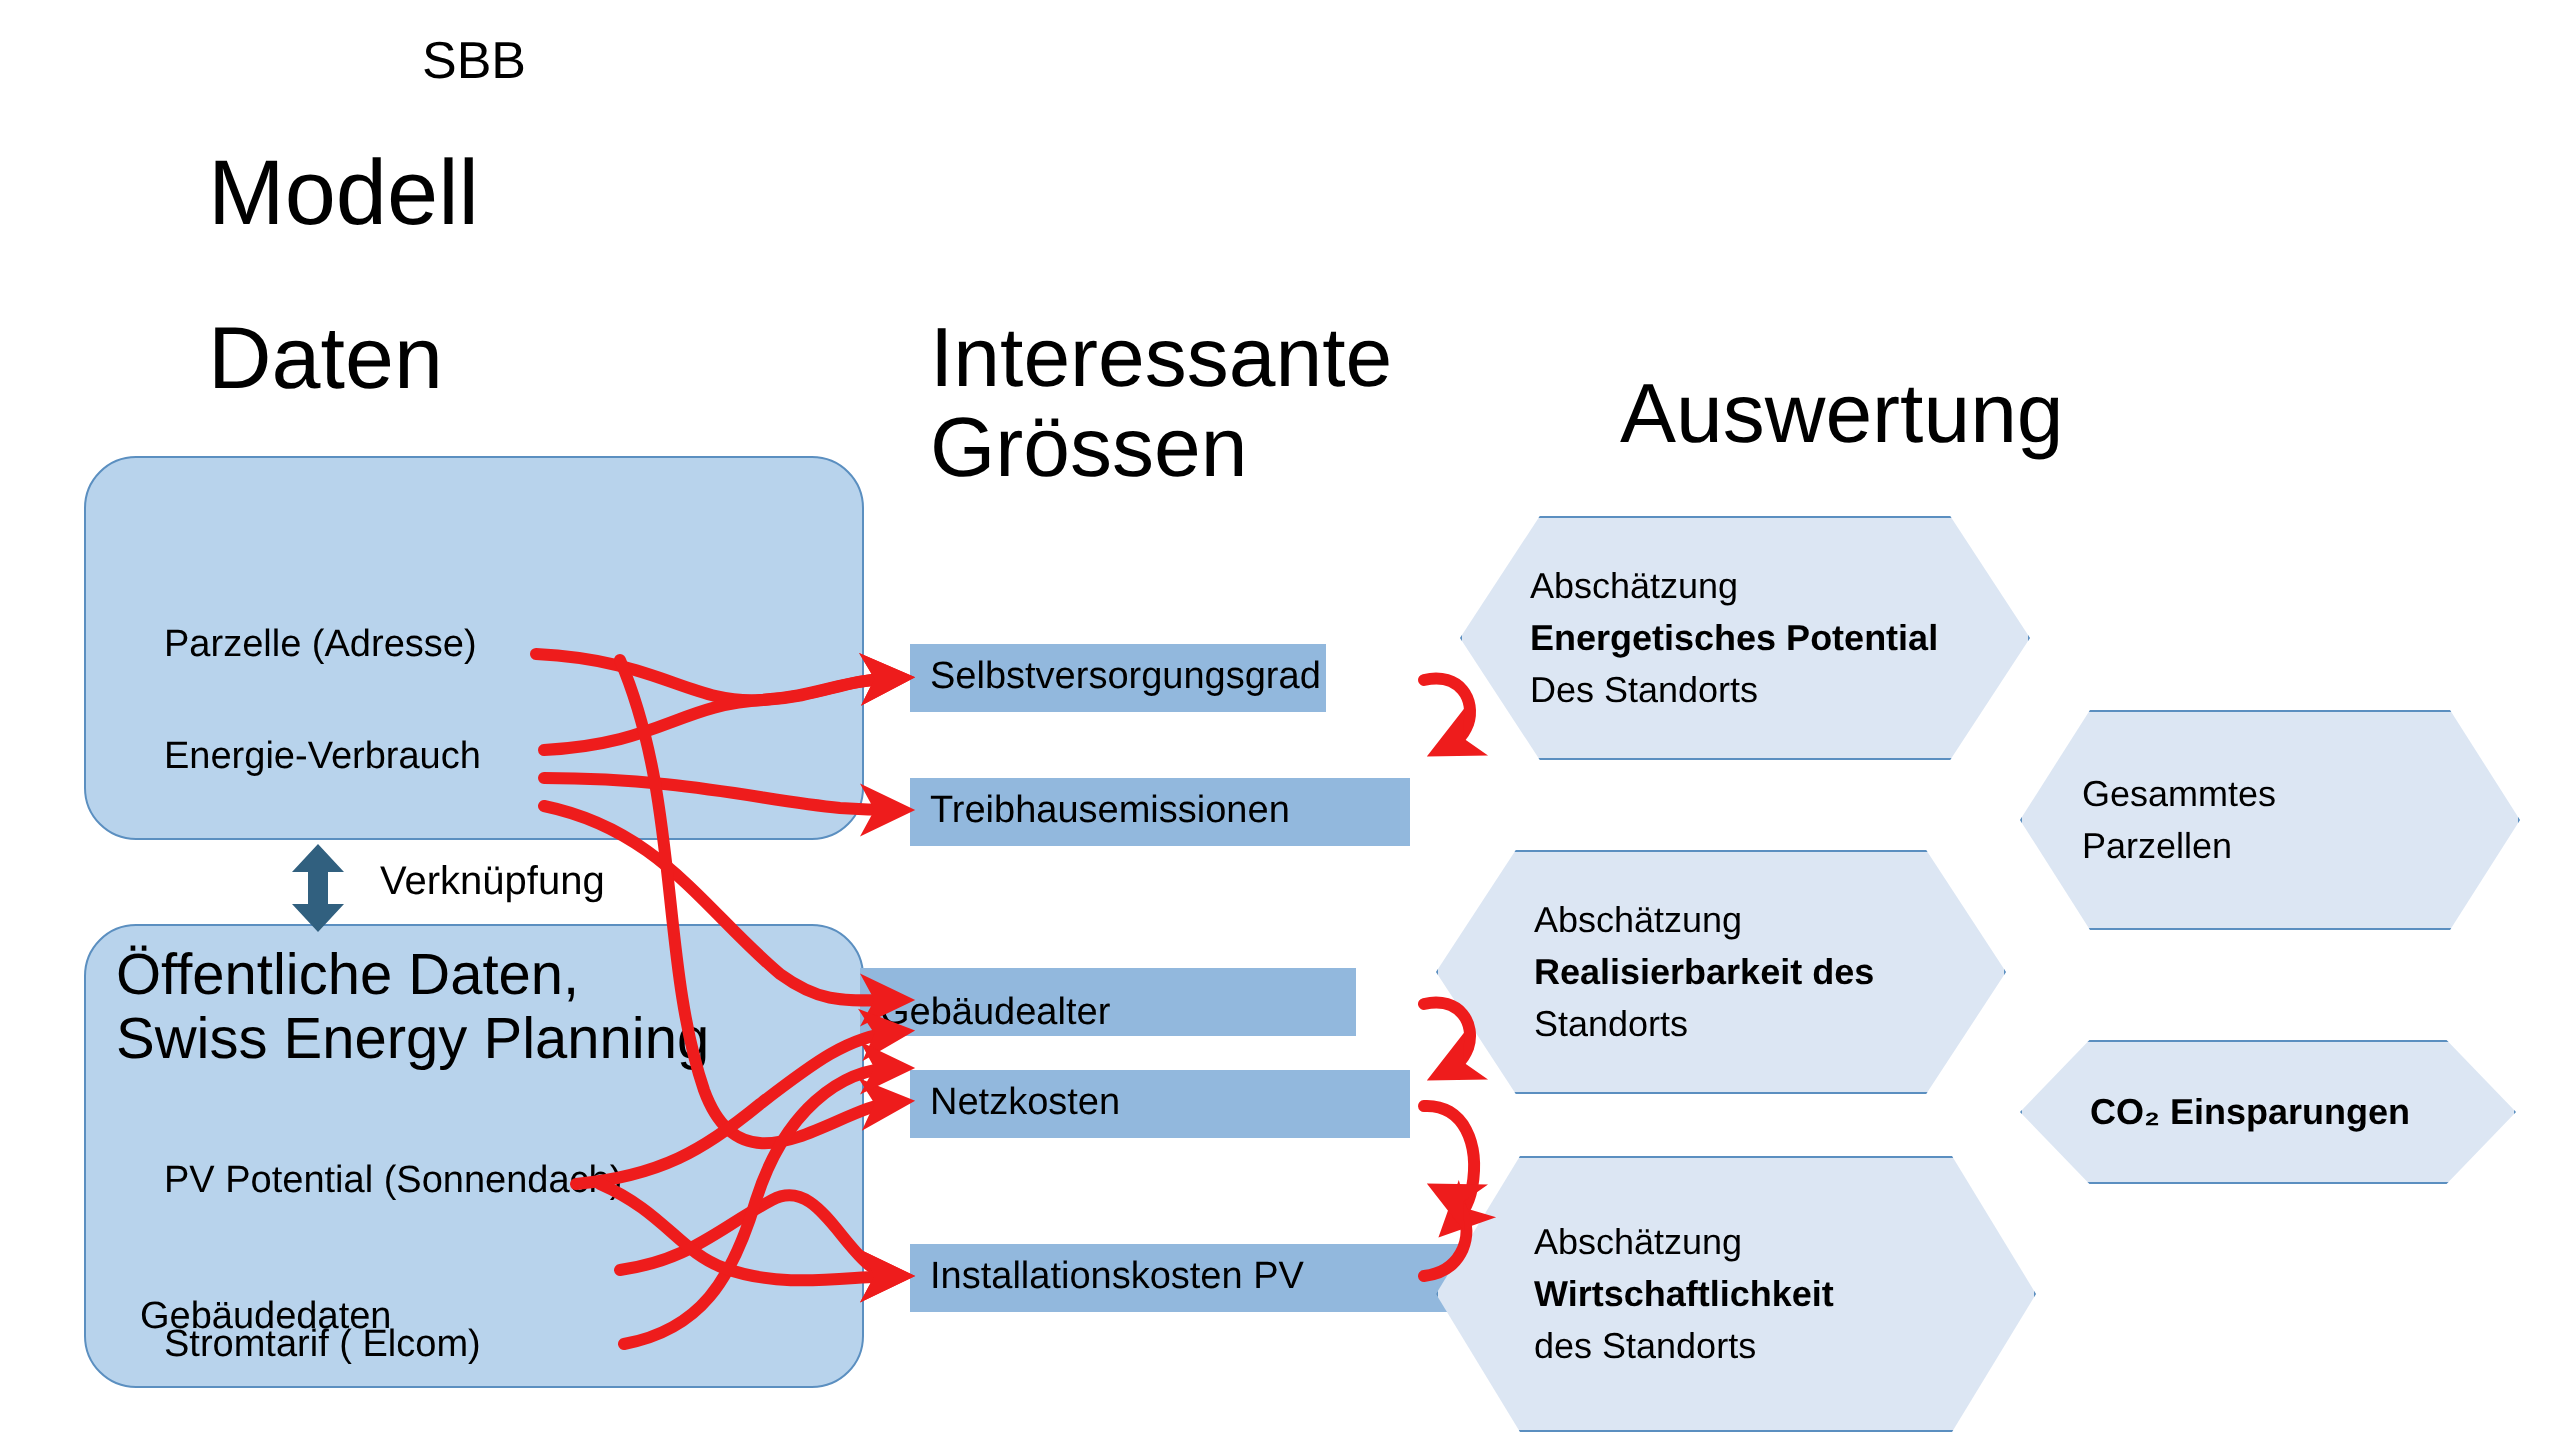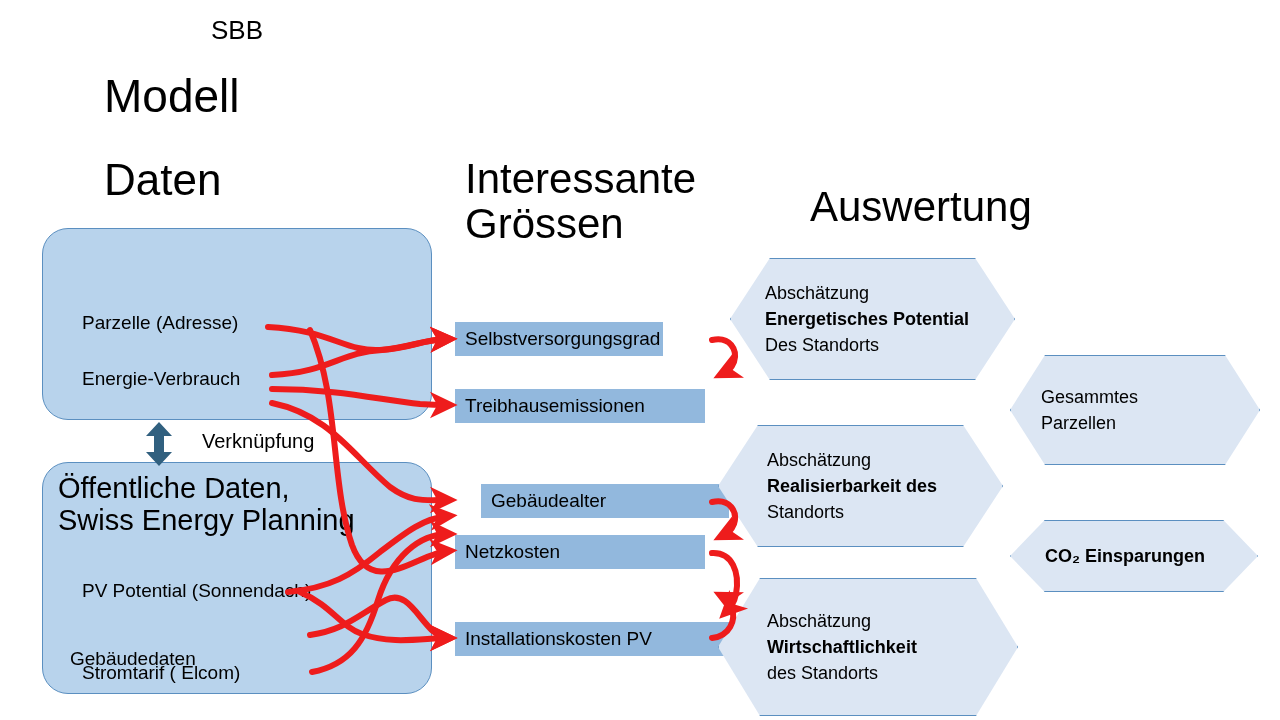--- a/index.html
+++ b/index.html
@@ -30,32 +30,32 @@
   #public-title{left:16px;top:10px;font-size:29px;}
 
   .box-item{position:absolute;font-size:19px;white-space:pre;}
   #sbb-i0{left:82px;top:312px;}
   #sbb-i1{left:82px;top:368px;}
   #pub-i0{left:82px;top:580px;}
   #pub-i1{left:70px;top:622px;margin-top:26px;}
   #pub-i2{left:82px;top:662px;}
 
   
-  #verknuepfung-label{position:absolute;left:202px;top:430px;font-size:20px;white-space:pre;}
+  #verknuepfung-label{position:absolute;left:190px;top:430px;font-size:20px;white-space:pre;}
   #link-arrow{position:absolute;left:142px;top:422px;width:34px;height:44px;}
 
   
   .metricbox{
     position:absolute;background:#92b8dd;border:0;box-sizing:border-box;
     display:flex;align-items:center;
   }
   .metricbox span{padding-left:10px;font-size:19px;white-space:pre;}
   #m-0{left:455px;top:322px;width:208px;height:34px;}
   #m-1{left:455px;top:389px;width:250px;height:34px;}
-  #m-2{left:481px;top:484px;width:248px;height:34px;}
+  #m-2{left:430px;top:484px;width:248px;height:34px;align-items:flex-end;}
   #m-3{left:455px;top:535px;width:250px;height:34px;}
   #m-4{left:455px;top:622px;width:292px;height:34px;}
 
   
   .hex{
     position:absolute;
     background:#dce6f3;
     border:1px solid #5b8fc0;
     box-sizing:border-box;
     -webkit-clip-path:polygon(14% 0%, 86% 0%, 100% 50%, 86% 100%, 14% 100%, 0% 50%);

